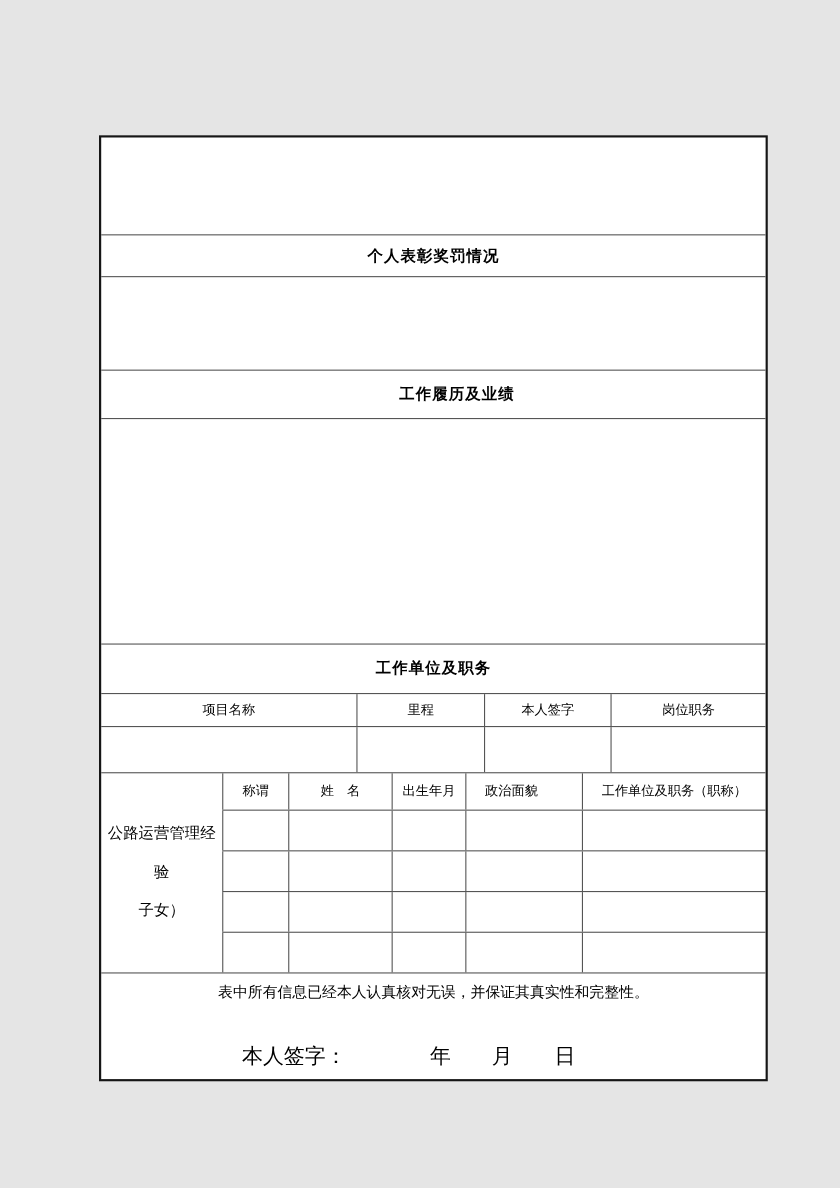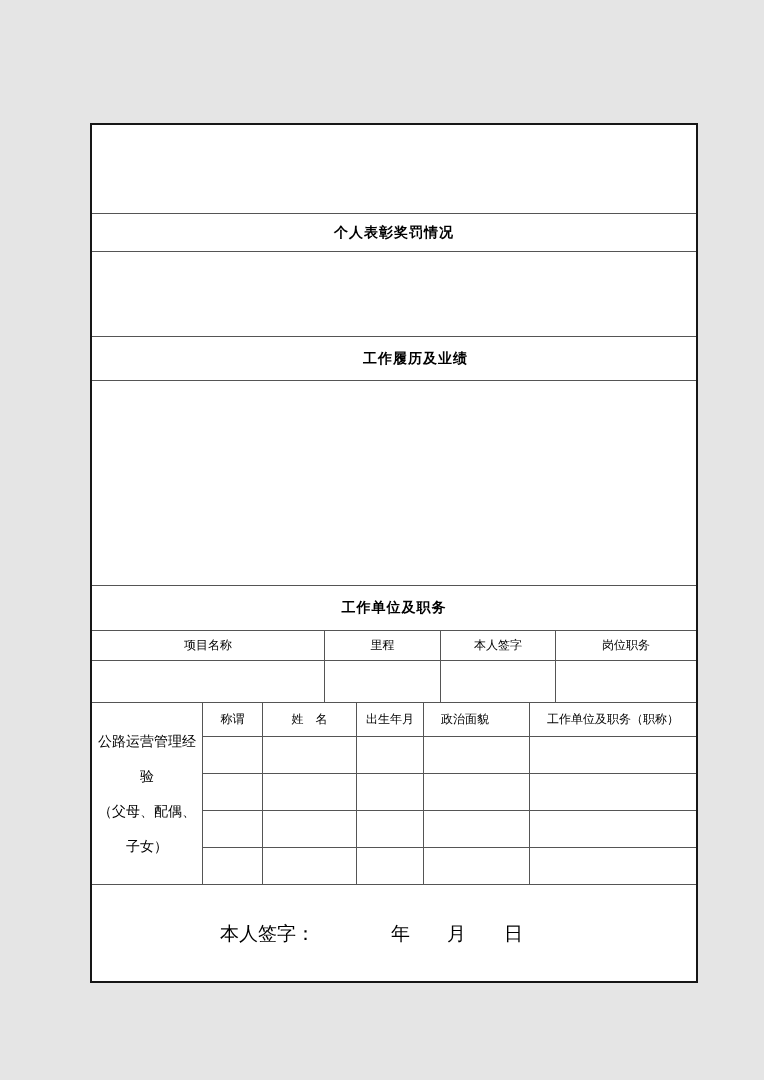--- a/index.html
+++ b/index.html
@@ -96,21 +96,20 @@
     <div class="row bt cells" style="height:42px;">
       <div class="cell hw-c1"></div>
       <div class="cell hw-c2 bl"></div>
       <div class="cell hw-c3 bl"></div>
       <div class="cell hw-c4 bl"></div>
     </div>
 
     <div class="row bt family">
       <div class="family-label">
         <div>公路运营管理经验</div>
-        <div>（父母、配偶、</div>
         <div>子女）</div>
       </div>
       <div class="family-right">
         <div class="family-hrow">
           <div class="cell fa-c1 bl">称谓</div>
           <div class="cell fa-c2 bl">姓　名</div>
           <div class="cell fa-c3 bl">出生年月</div>
           <div class="cell fa-c4 bl">政治面貌</div>
           <div class="cell fa-c5 bl">工作单位及职务（职称）</div>
         </div>
@@ -139,20 +138,21 @@
           <div class="cell fa-c1 bl"></div>
           <div class="cell fa-c2 bl"></div>
           <div class="cell fa-c3 bl"></div>
           <div class="cell fa-c4 bl"></div>
           <div class="cell fa-c5 bl"></div>
         </div>
       </div>
     </div>
 
     <div class="row bt bottom">
+      <div class="declaration">表中所有信息已经本人认真核对无误，并保证其真实性和完整性。</div>
       <div class="signature-line">
         <span class="sig-label">本人签字：</span>
         <span class="date-year">年</span>
         <span class="date-month">月</span>
         <span class="date-day">日</span>
       </div>
     </div>
 
   </div>
 </div>

